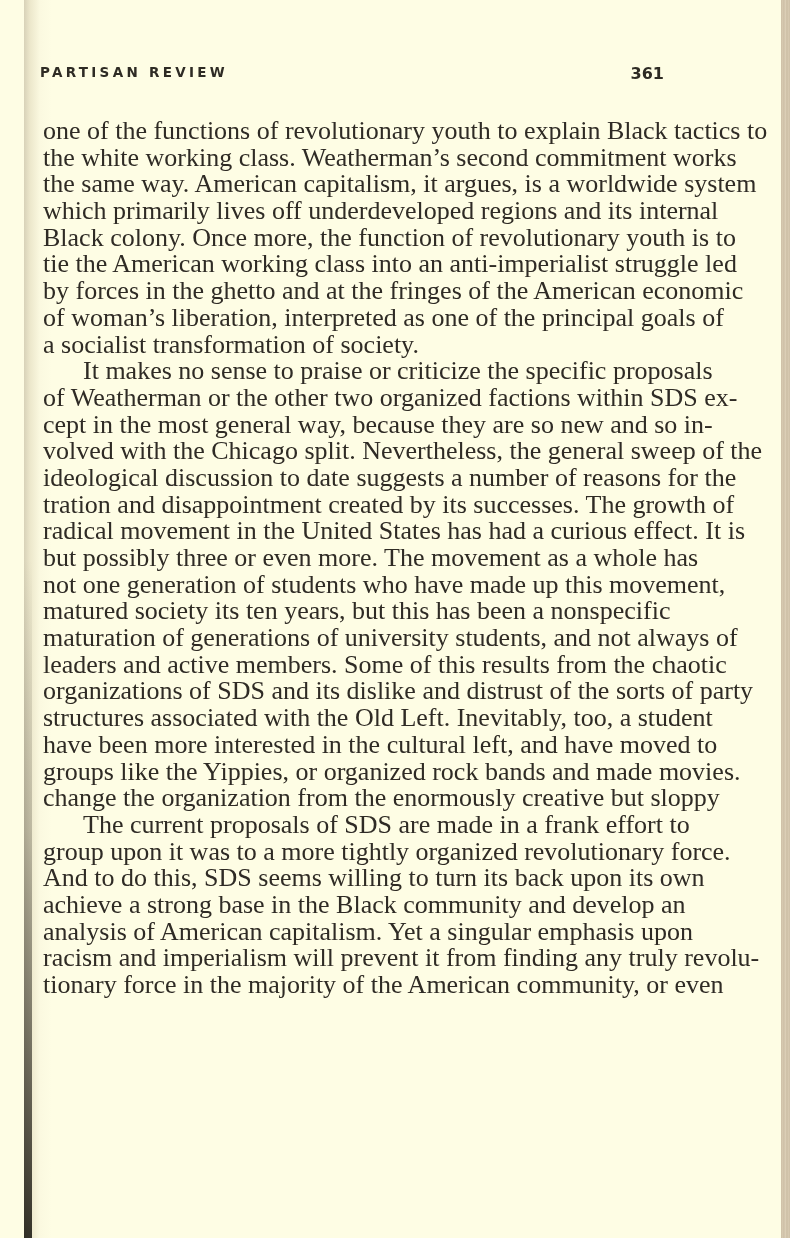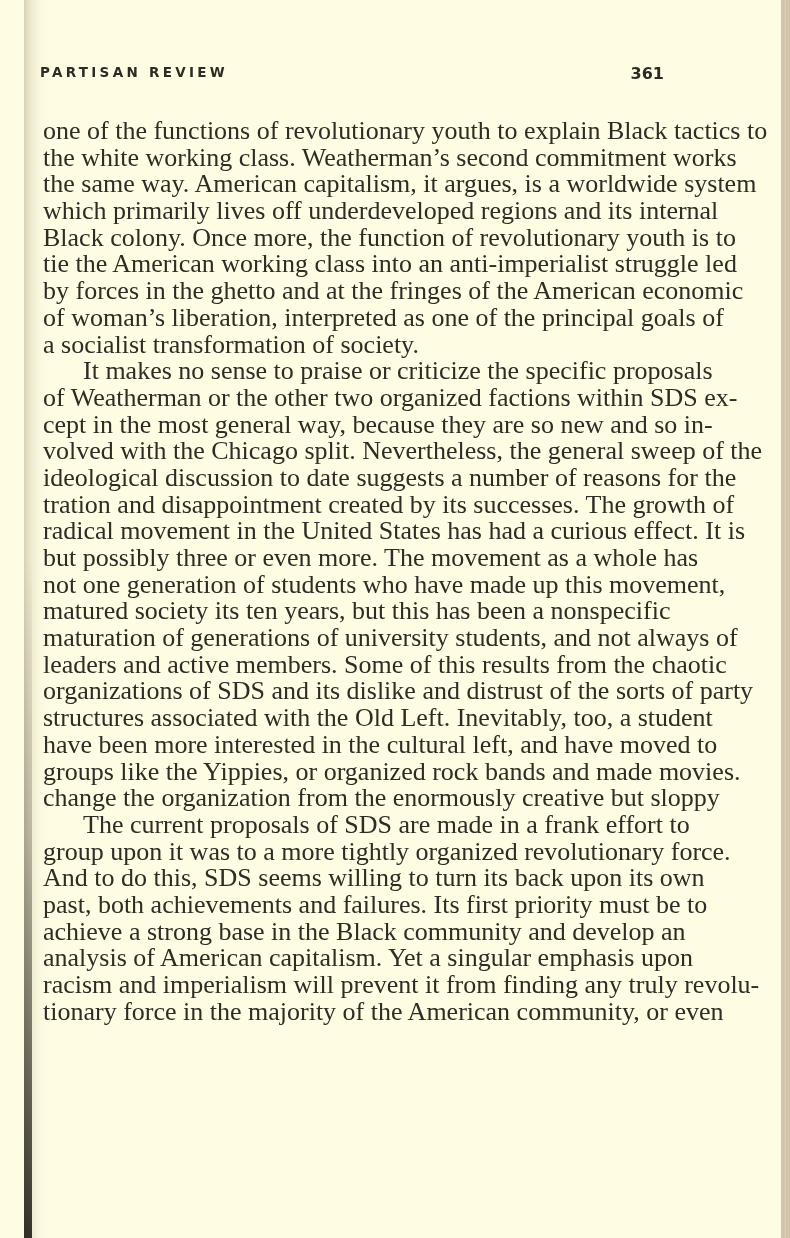--- a/index.html
+++ b/index.html
@@ -88,20 +88,19 @@
         <span class="line">organizations of SDS and its dislike and distrust of the sorts of party</span>
         <span class="line">structures associated with the Old Left. Inevitably, too, a student</span>
         <span class="line">have been more interested in the cultural left, and have moved to</span>
         <span class="line last">groups like the Yippies, or organized rock bands and made movies.</span>
       </div>
       <div>
         <span class="line">change the organization from the enormously creative but sloppy</span>
         <span class="line indent">The current proposals of SDS are made in a frank effort to</span>
         <span class="line">group upon it was to a more tightly organized revolutionary force.</span>
         <span class="line">And to do this, SDS seems willing to turn its back upon its own</span>
-        <span class="line">past, both achievements and failures. Its first priority must be to</span>
         <span class="line">achieve a strong base in the Black community and develop an</span>
         <span class="line">analysis of American capitalism. Yet a singular emphasis upon</span>
         <span class="line">racism and imperialism will prevent it from finding any truly revolu-</span>
         <span class="line">tionary force in the majority of the American community, or even</span>
       </div>
     </div>
 </div>
 
 </body></html>

